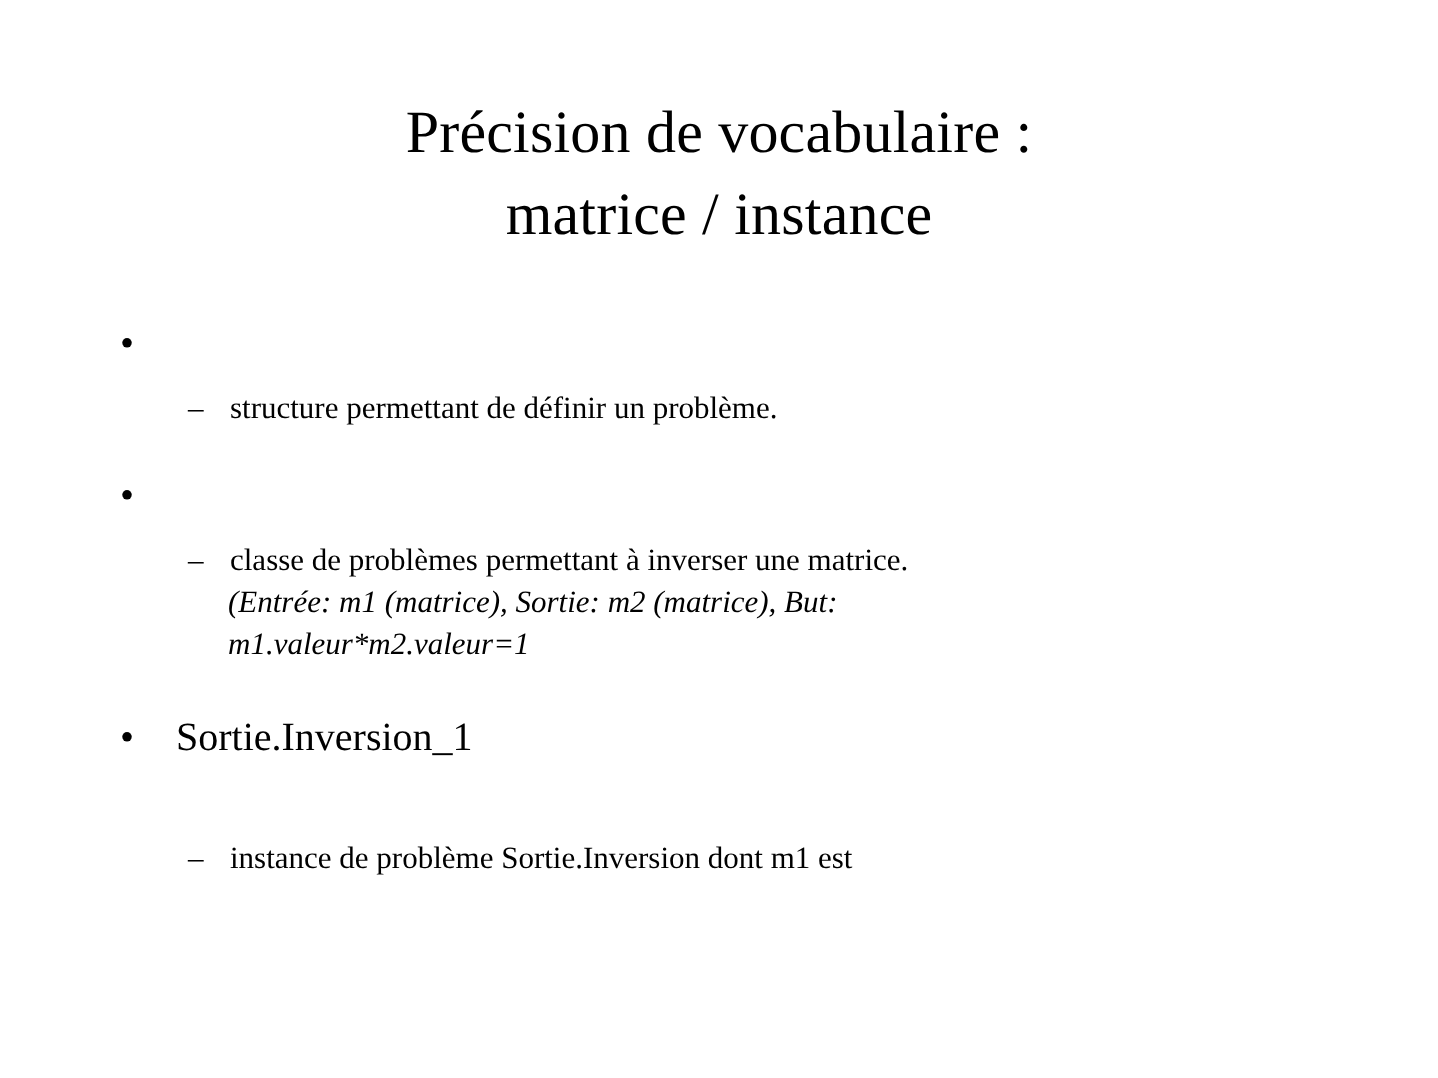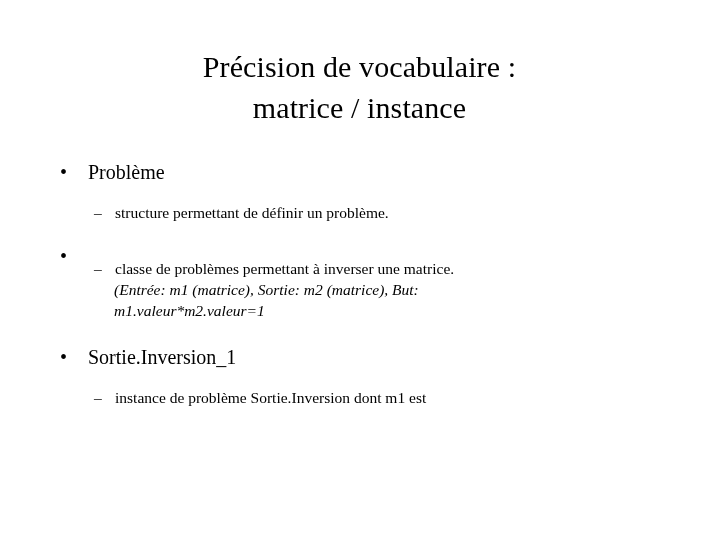--- a/index.html
+++ b/index.html
@@ -76,20 +76,21 @@
   }
   .l2 .marker {
     position: absolute;
     left: 94px;
     top: 0;
     font-size: 15.5px;
     line-height: 21px;
   }
   .l2 .l2-text {
     display: block;
+    margin-top: 20px;
   }
   .l2 .cont {
     display: block;
     margin-left: -1px;
     font-style: italic;
   }
 
   
   .sp-g1 { height: 16px; }
   .sp-g2 { height: 19px; }
@@ -104,21 +105,20 @@
 
   <div class="title-block">
     <div class="title-line">Précision de vocabulaire :</div>
     <div class="title-line">matrice / instance</div>
   </div>
 
   <div class="body-block">
 
     <div class="l1">
       <span class="marker">•</span>
-      <span>Problème</span>
     </div>
 
     <div class="sp-g1"></div>
 
     <div class="l2">
       <span class="marker">–</span>
       <span class="l2-text">structure permettant de définir un problème.</span>
     </div>
 
     <div class="sp-g2"></div>

